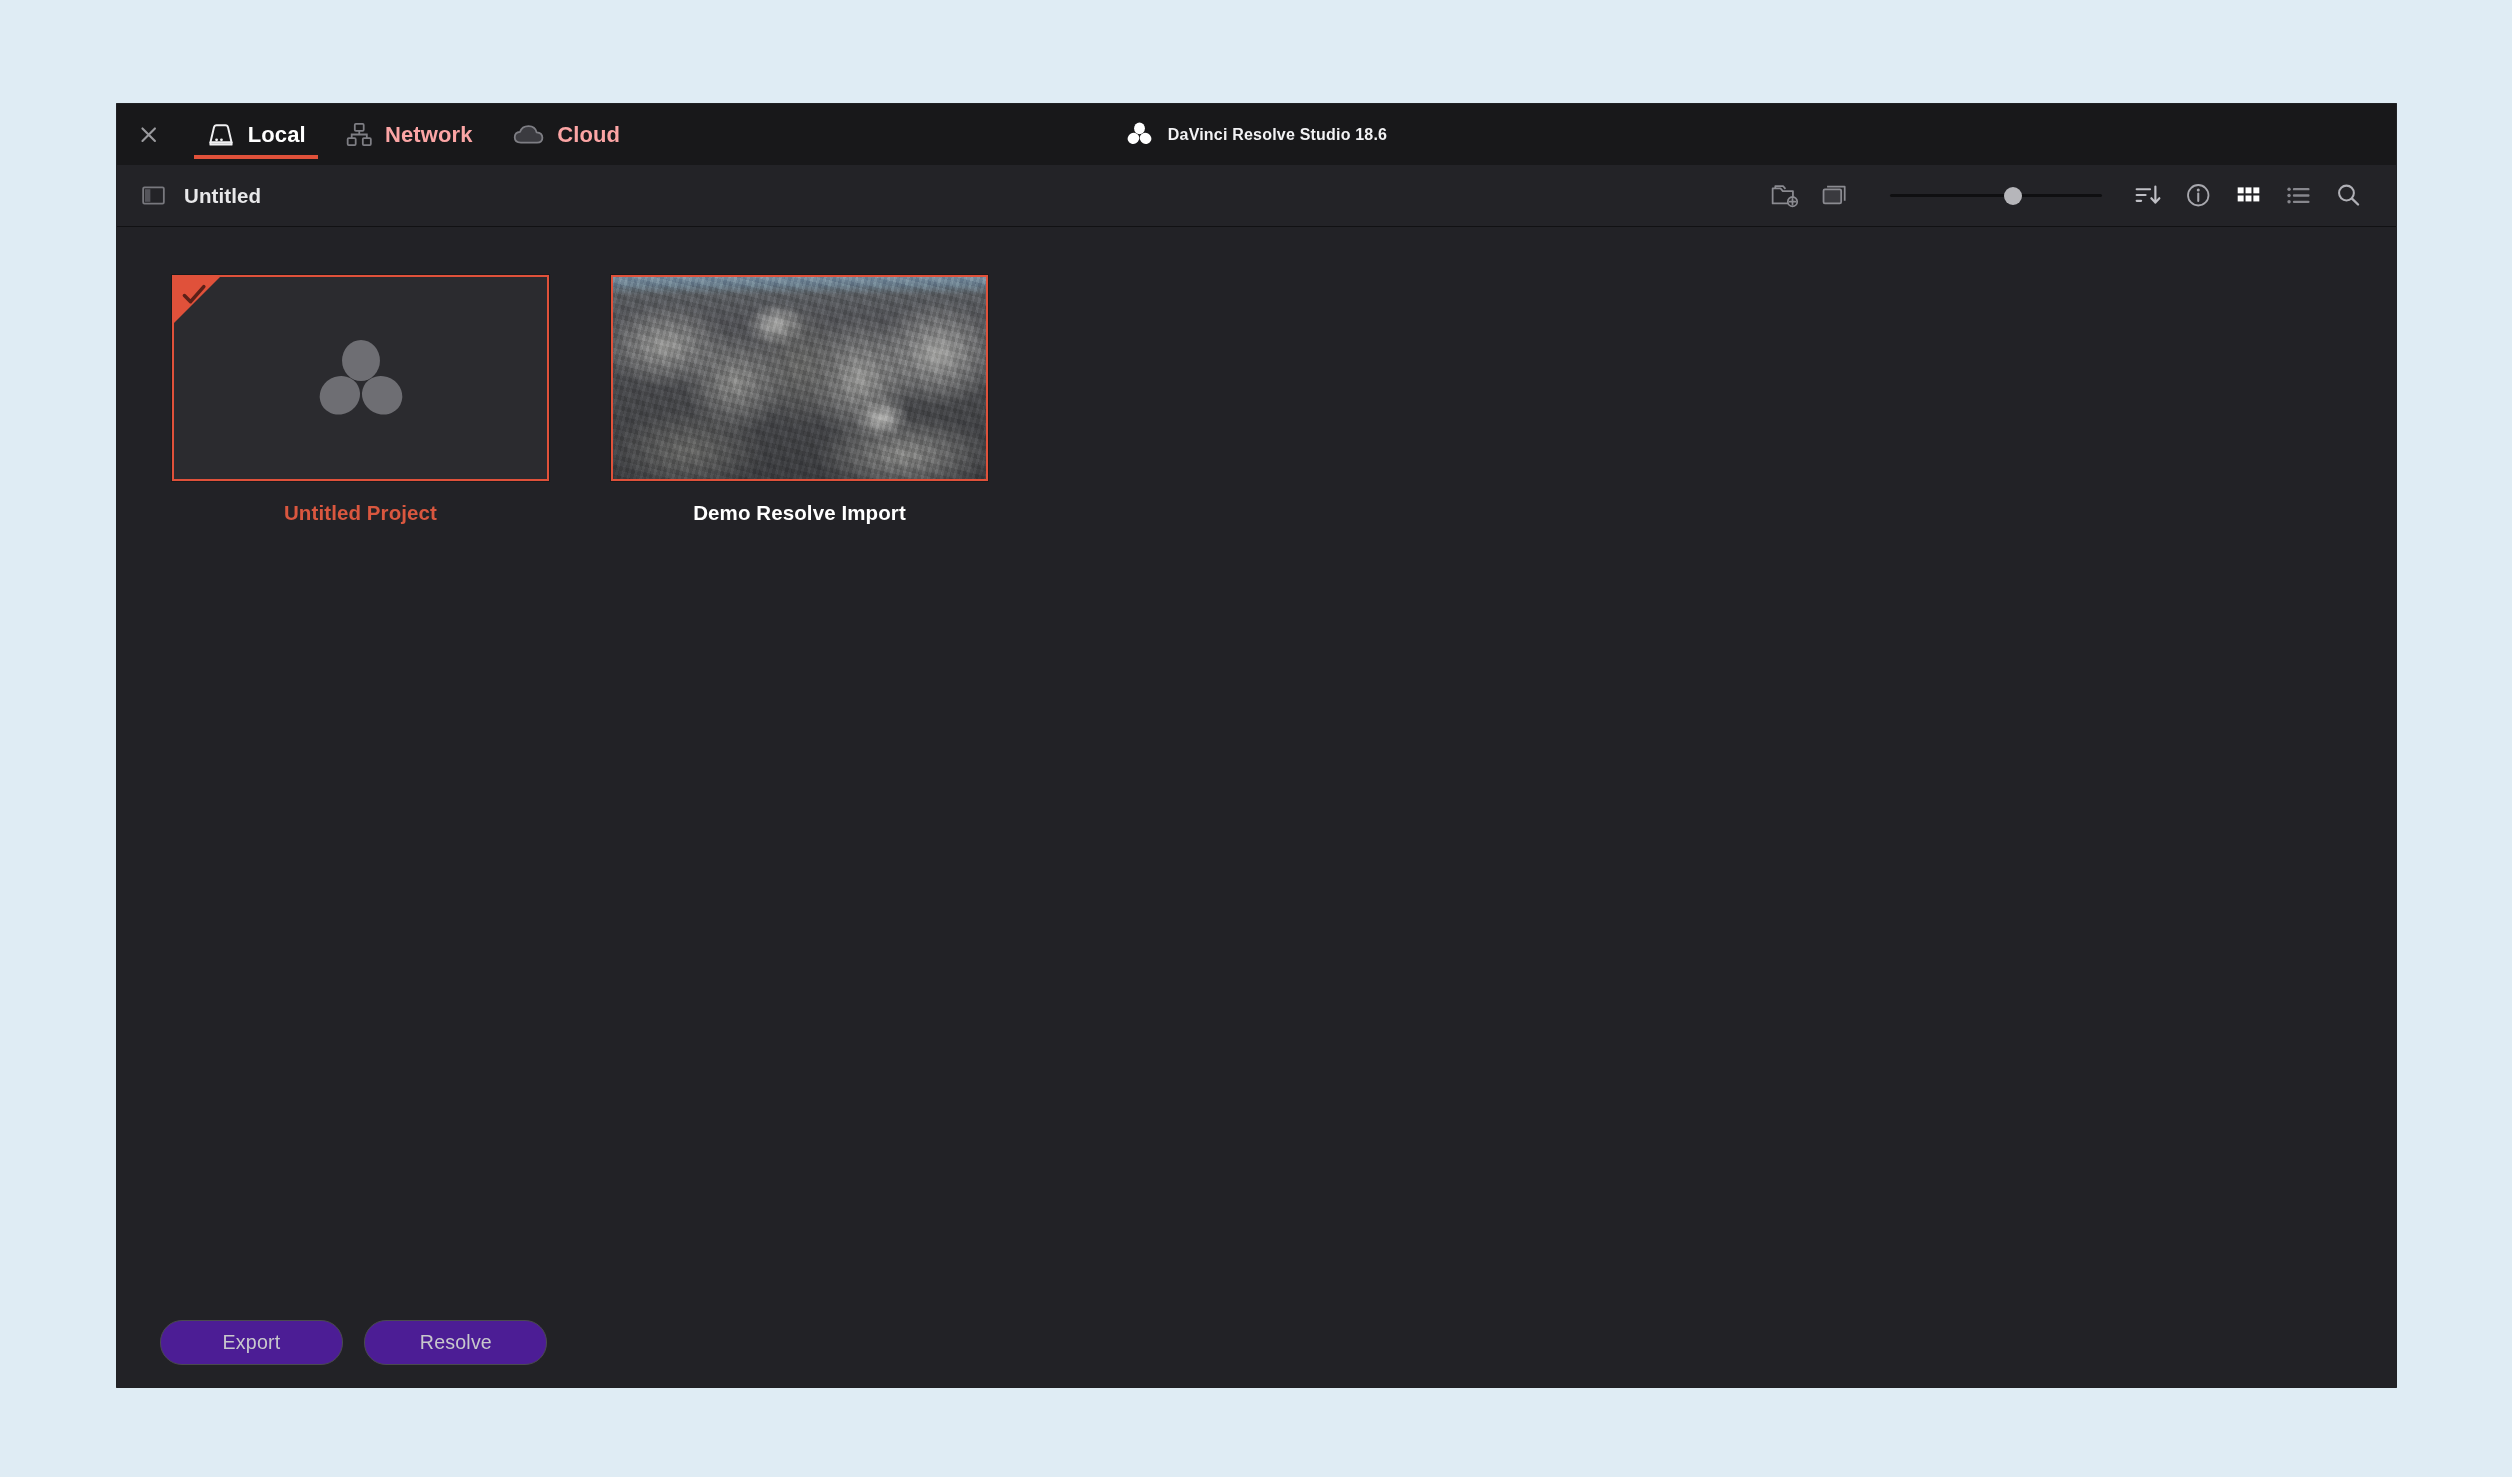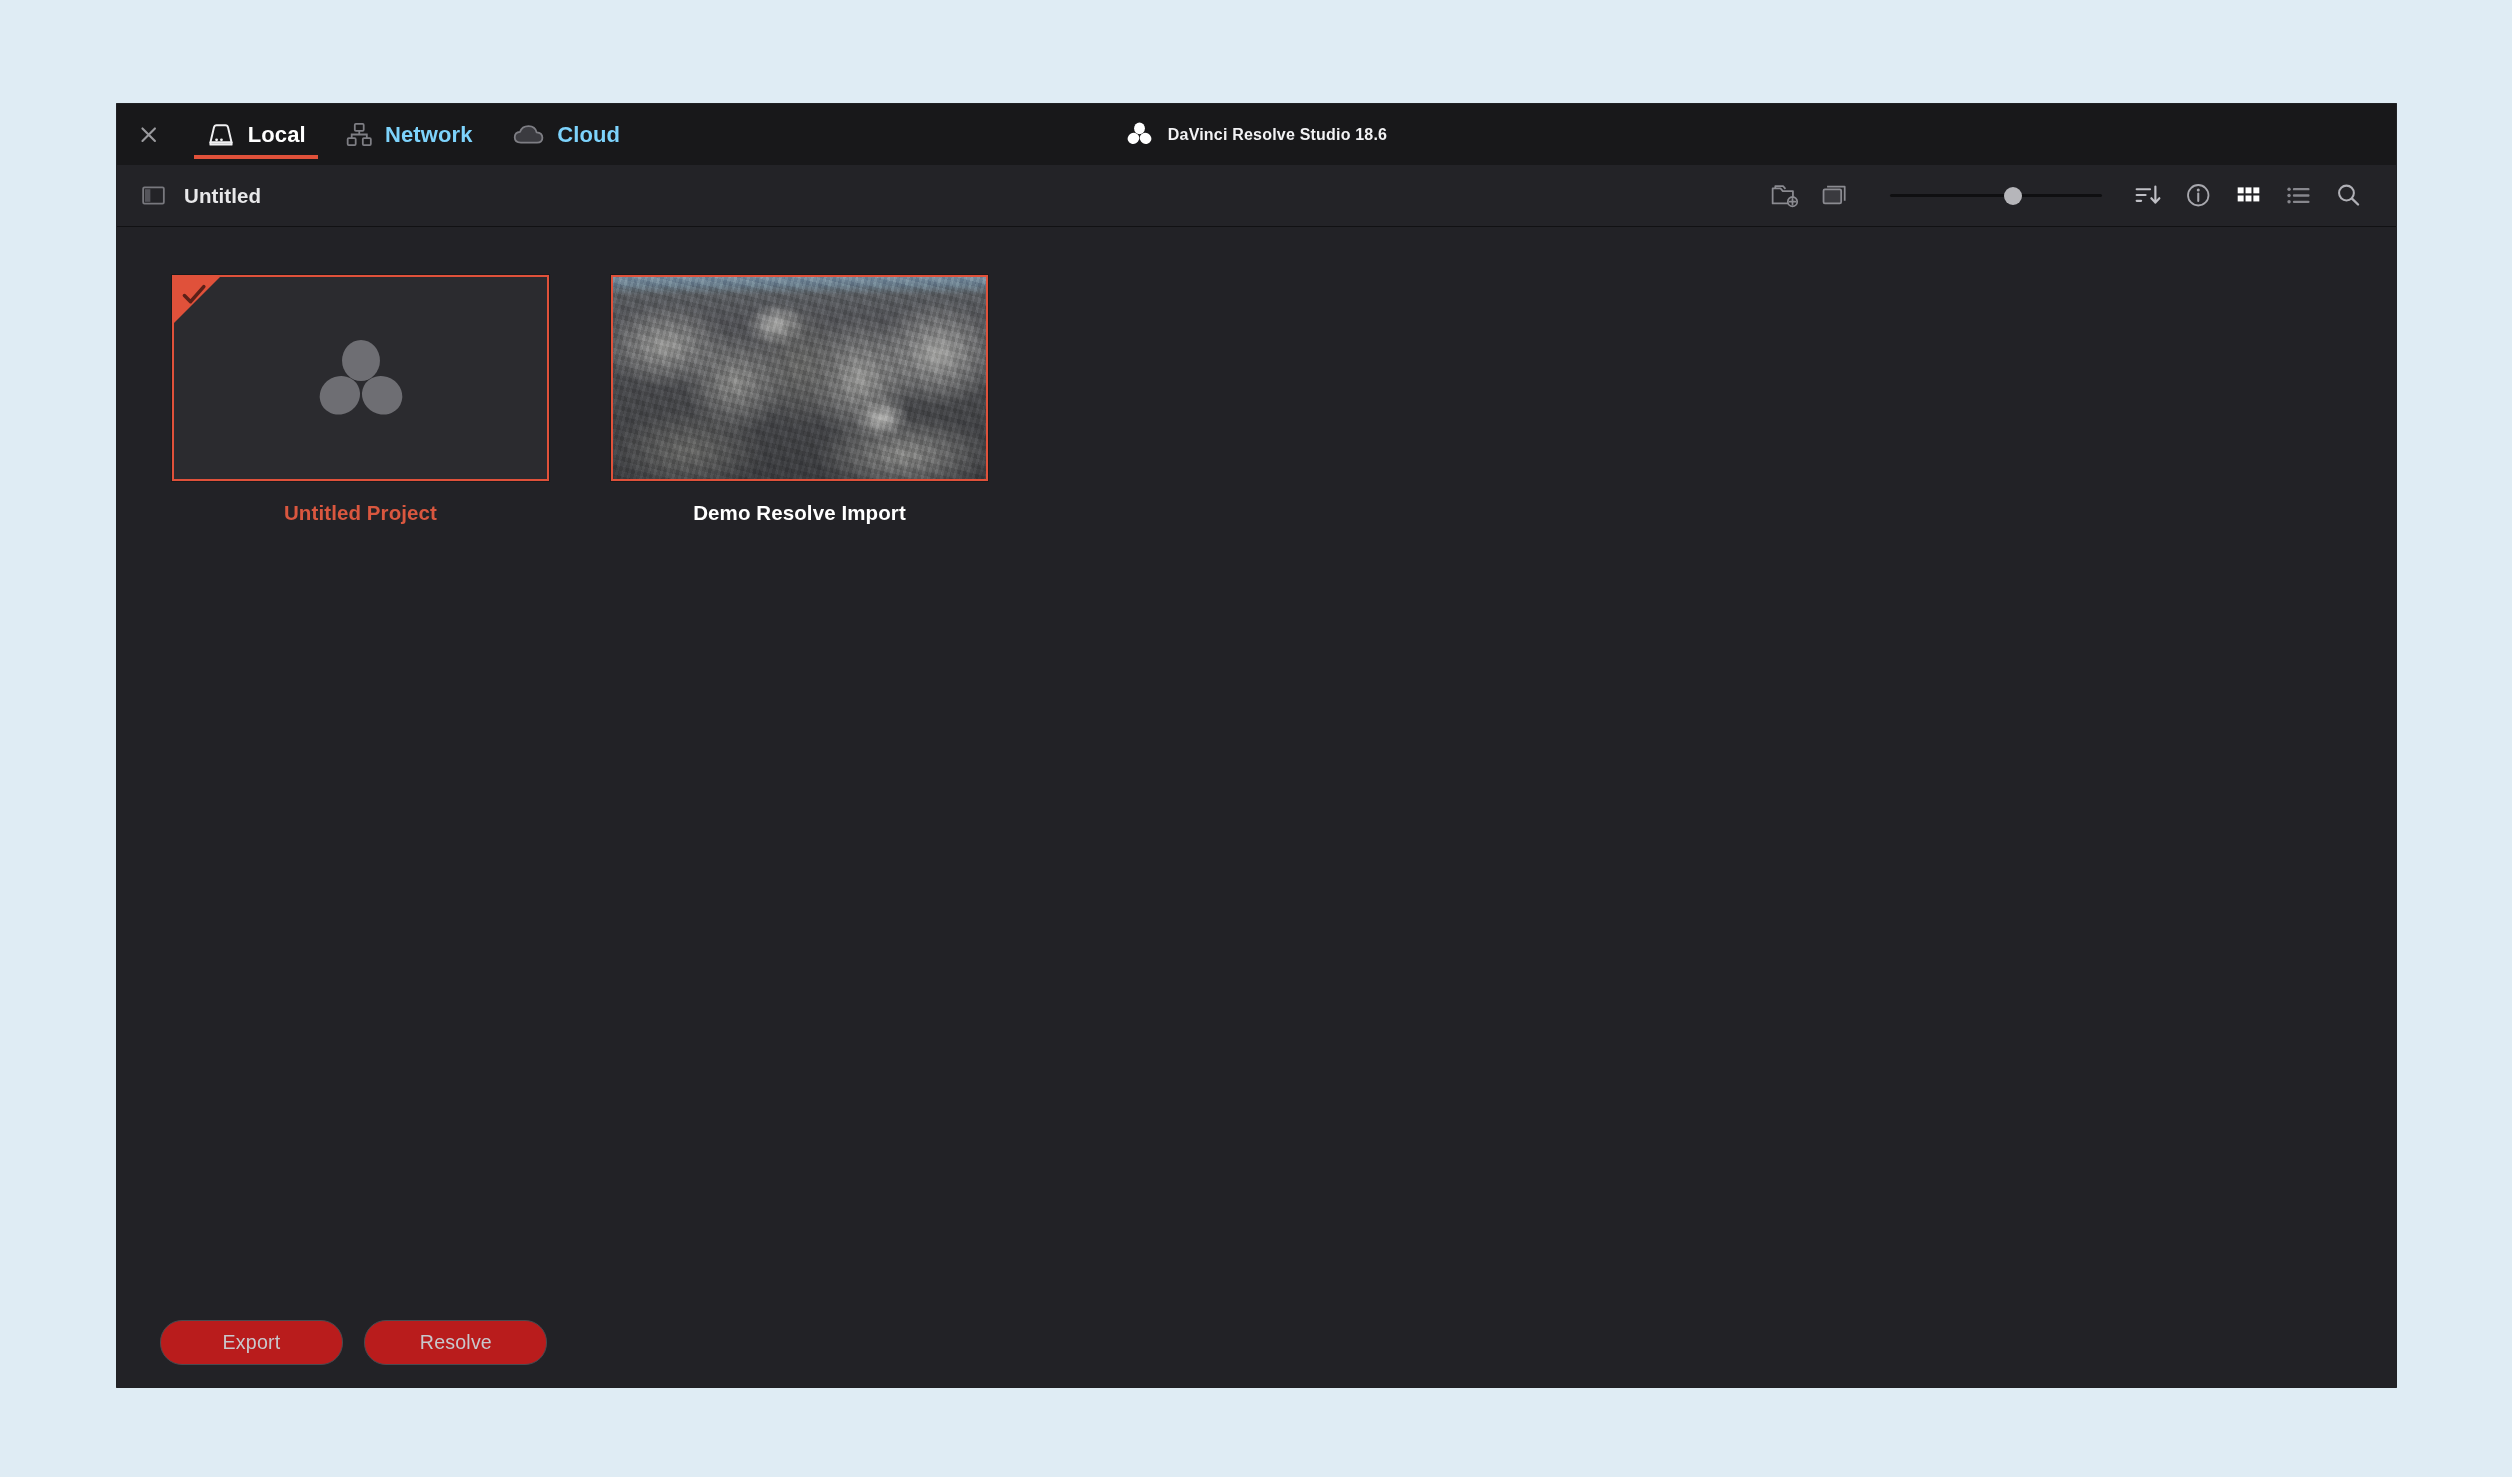--- a/index.html
+++ b/index.html
@@ -58,21 +58,21 @@
     align-items: center;
     gap: 11.6px;
     height: 49px;
     padding: 0 19.6px;
     position: relative;
     cursor: pointer;
   }
   .tab .tab-label {
     font-size: 22px;
     font-weight: bold;
-    color: #7dd3fc;
+    color: #fca5a5;
     letter-spacing: 0.1px;
     white-space: nowrap;
   }
   .tab.active .tab-label { color: #ffffff; }
   .tab.active::after {
     content: "";
     position: absolute;
     left: 7.1px; right: 7.1px;
     bottom: 0;
     height: 4.5px;
@@ -258,21 +258,21 @@
     align-items: center;
     padding: 0 43px;
   }
   .footer-left, .footer-right { display: flex; gap: 21.4px; }
   .footer-spacer { flex: 1 1 auto; }
   .pill {
     min-width: 183px;
     height: 45px;
     border: 0.9px solid #4a4a4f;
     border-radius: 22px;
-    background: #b91c1c;
+    background: #4c1d95;
     color: #c8c8cc;
     font-size: 19.6px;
     font-family: "Liberation Sans", sans-serif;
     display: flex;
     align-items: center;
     justify-content: center;
     cursor: pointer;
     letter-spacing: 0.2px;
     padding: 12px 23px;
     box-sizing: border-box;

